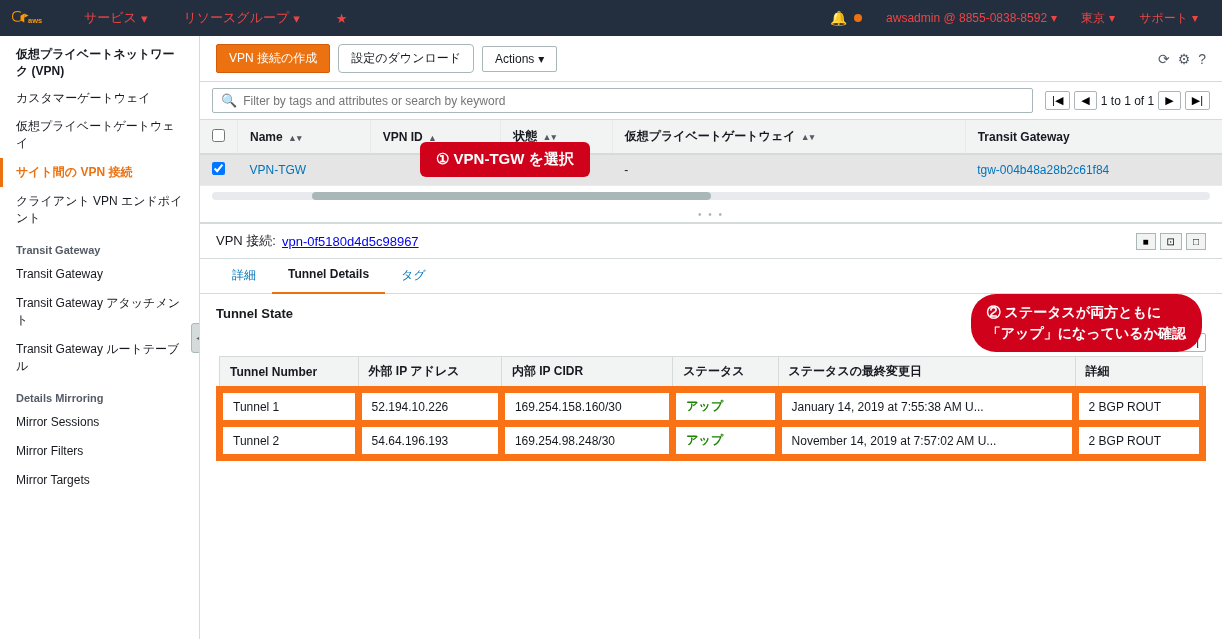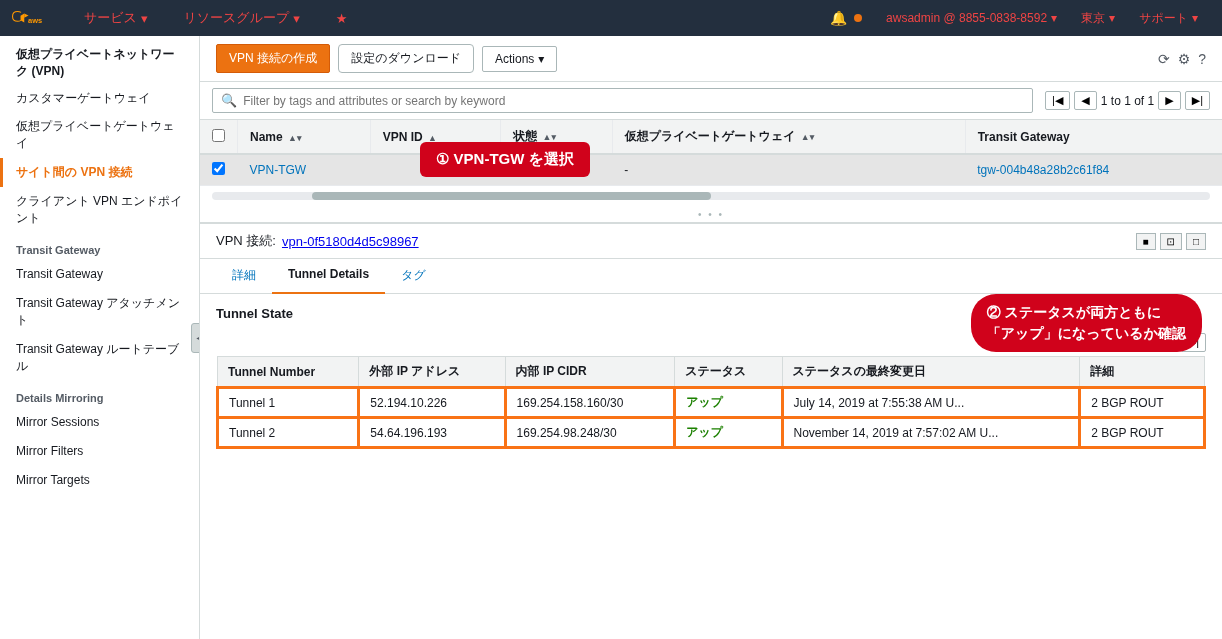--- a/index.html
+++ b/index.html
@@ -189,21 +189,21 @@
     .inner-pagination {
       display: flex; align-items: center; justify-content: flex-end;
       padding: 4px 0; font-size: 12px; gap: 4px;
     }
     .inner-table { width: 100%; border-collapse: collapse; font-size: 12px; }
     .inner-table thead tr { background: #f2f3f3; }
     .inner-table th {
       text-align: left; padding: 6px 10px; font-weight: bold;
       border: 1px solid #d5dbdb; font-size: 12px;
     }
-    .inner-table td { padding: 5px 10px; border: 3px solid #f97316; }
+    .inner-table td { padding: 5px 10px; border: 7px solid #f97316; }
     .status-up { color: #1d8102; font-weight: bold; }
 
     
     .hscroll-bar {
       height: 8px; background: #e8eaed; border-radius: 4px;
       margin: 4px 0;
     }
     .hscroll-thumb {
       height: 8px; background: #aab7b8; border-radius: 4px;
       width: 40%; margin-left: 10%;
@@ -445,21 +445,21 @@
                 <th>ステータスの最終変更日</th>
                 <th>詳細</th>
               </tr>
             </thead>
             <tbody id="tunnel-tbody">
             <tr>
     <td>Tunnel 1</td>
     <td>52.194.10.226</td>
     <td>169.254.158.160/30</td>
     <td><span class="status-up">アップ</span></td>
-    <td>July 14, 2019 at 7:55:38 AM U...</td>
+    <td>January 14, 2019 at 7:55:38 AM U...</td>
     <td>2 BGP ROUT</td>
   </tr>
                 <tr>
     <td>Tunnel 2</td>
     <td>54.64.196.193</td>
     <td>169.254.98.248/30</td>
     <td><span class="status-up">アップ</span></td>
     <td>November 14, 2019 at 7:57:02 AM U...</td>
     <td>2 BGP ROUT</td>
   </tr>

